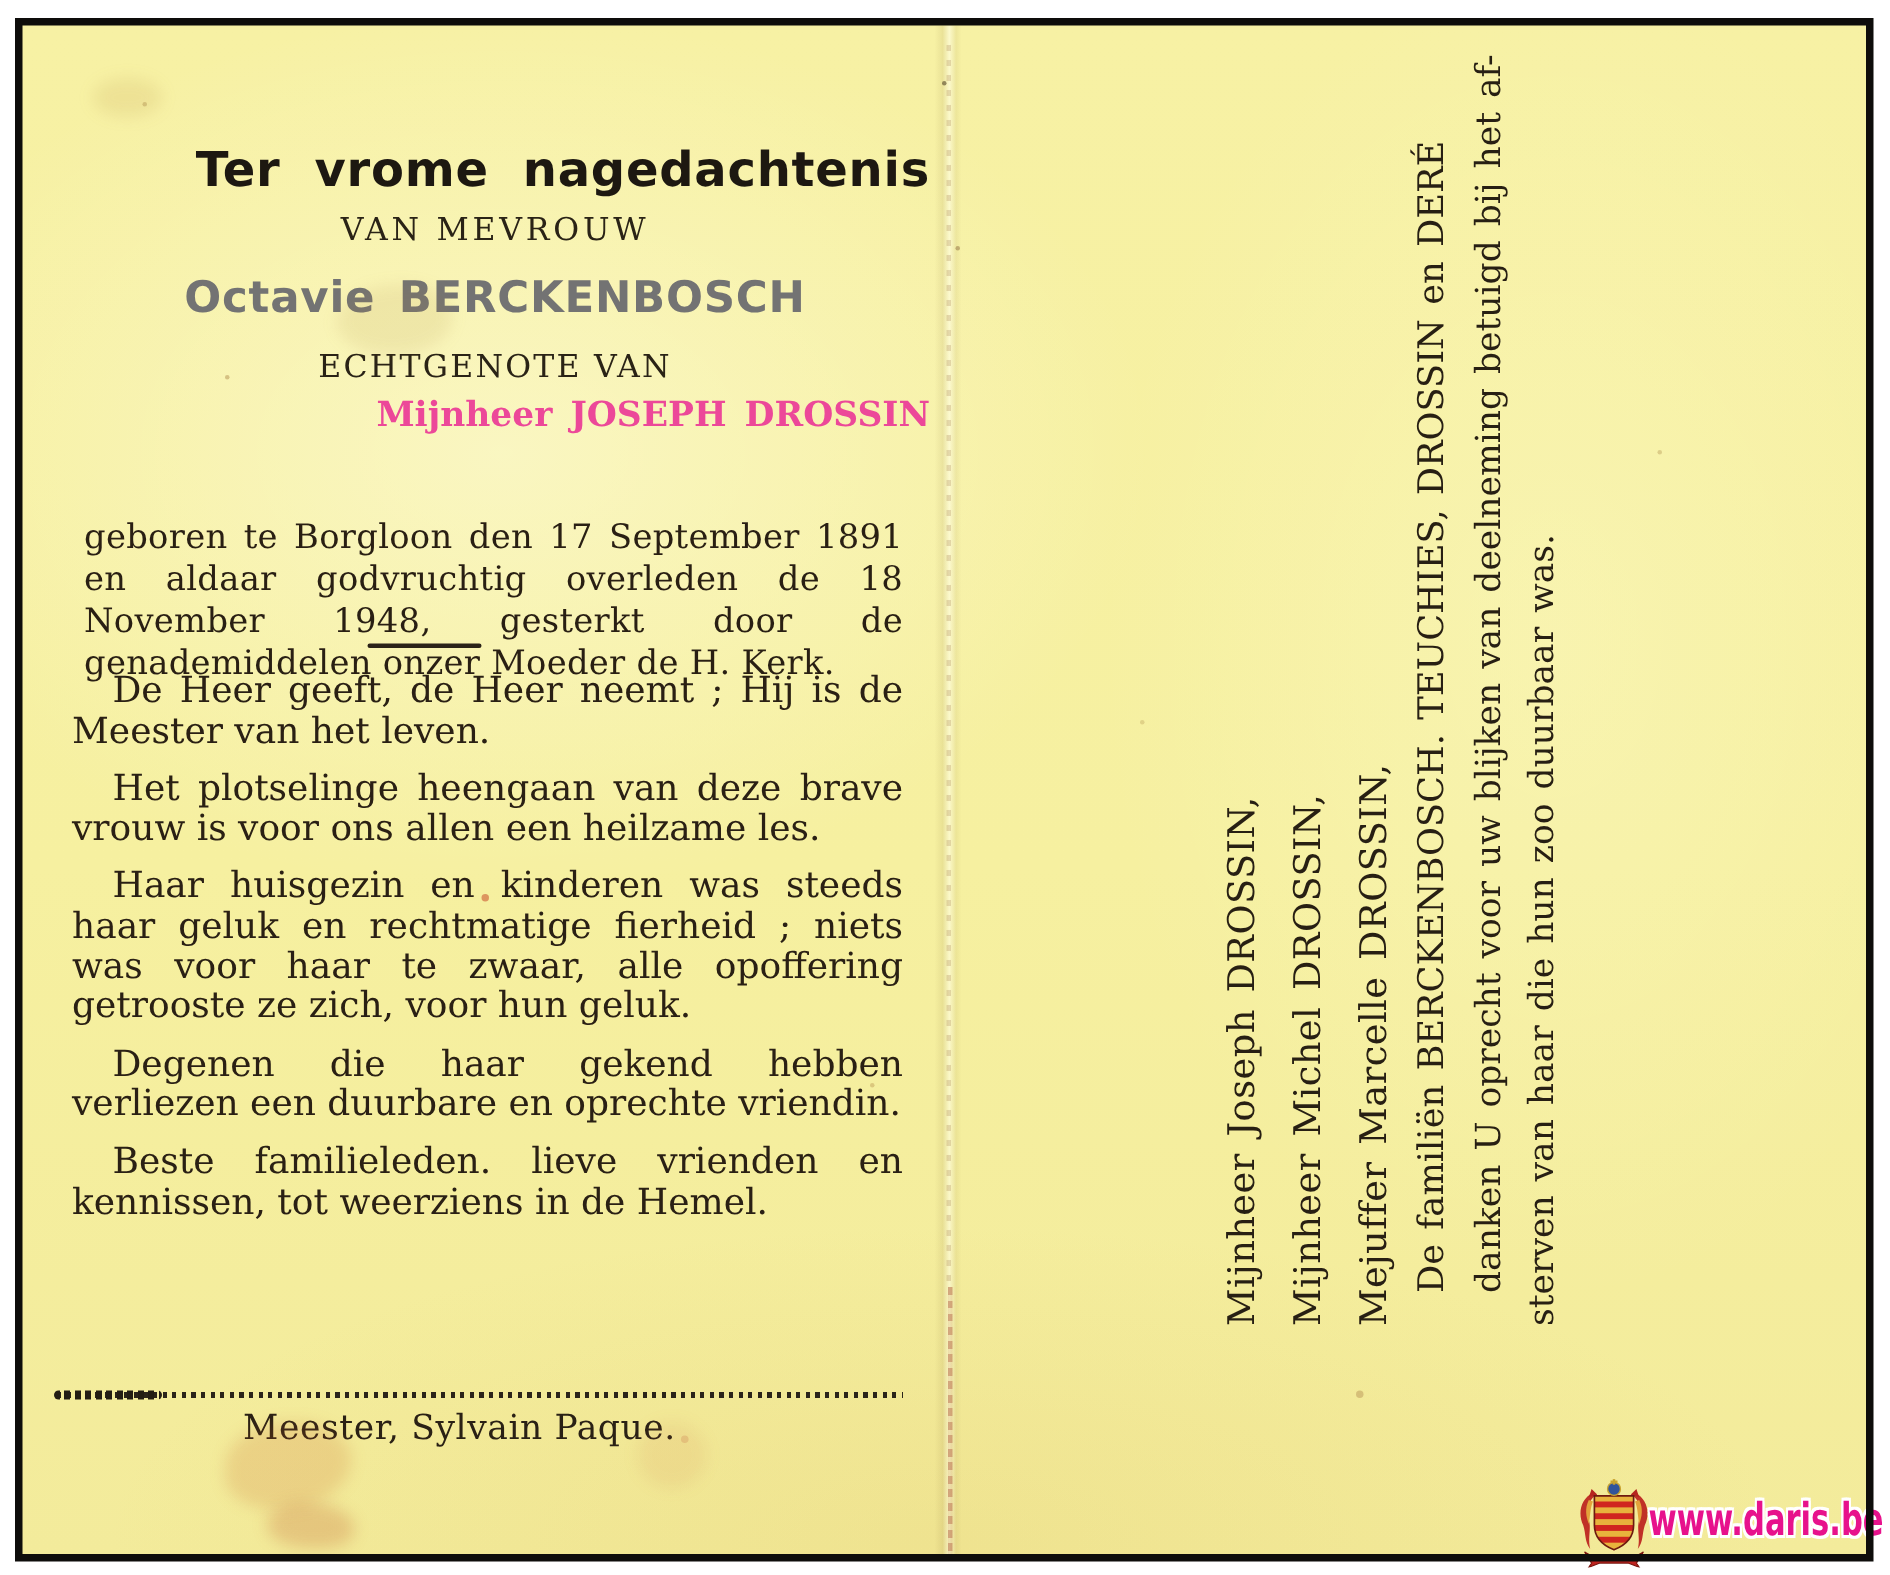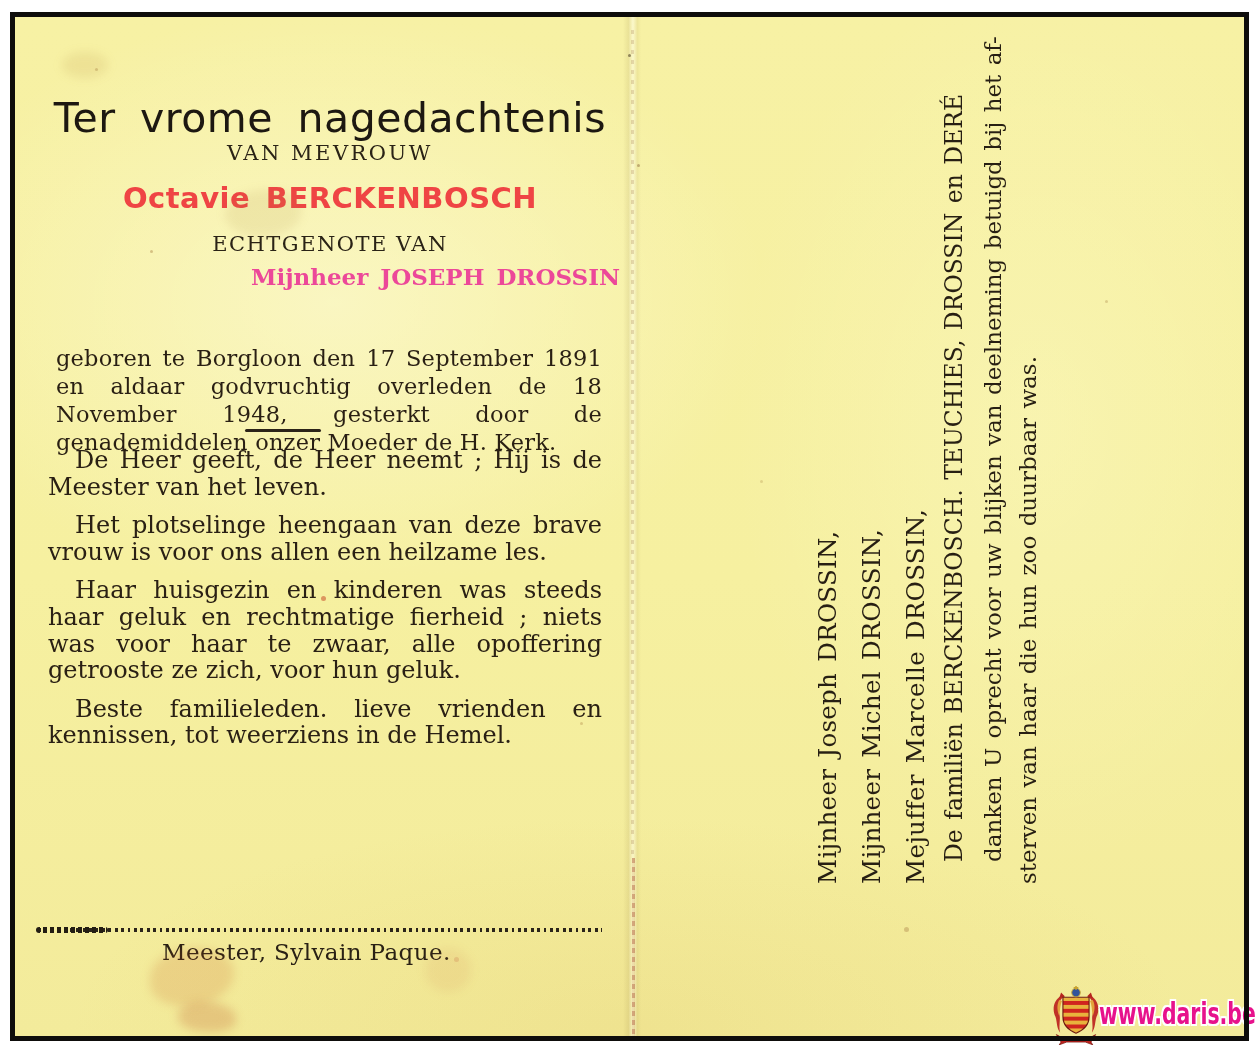--- a/index.html
+++ b/index.html
@@ -12,29 +12,29 @@
            radial-gradient(ellipse 420px 620px at 83% 40%, rgba(255,255,225,.22), rgba(255,255,225,0) 72%),
            radial-gradient(ellipse 800px 300px at 50% 99%, rgba(220,190,90,.18), rgba(220,190,90,0) 70%),
            linear-gradient(180deg,#f7f1a4 0%,#f6f0a0 55%,#f3eb9b 100%);}
   
   .frame{position:absolute;left:10px;top:12px;width:1239px;height:1029px;box-sizing:border-box;
          border:5px solid #0e0d0b;pointer-events:none;}
   .content{position:absolute;inset:0;color:#272015;}
 
   
   .lp{position:absolute;left:0;top:0;width:630px;height:100%;}
-  .title{position:absolute;left:40px;top:94px;width:580px;text-align:center;
-         font-family:"DejaVu Sans",sans-serif;font-weight:400;font-size:41px;
+  .title{position:absolute;left:40px;top:94px;width:580px;text-align:right;
+         font-family:"DejaVu Sans",sans-serif;font-weight:700;font-size:32px;
          letter-spacing:.5px;word-spacing:11px;color:#1d1811;}
   .sub-caps{position:absolute;left:40px;width:580px;text-align:center;
          font-family:"DejaVu Serif",serif;font-size:21px;letter-spacing:2.5px;color:#2a2316;}
   .sub1{top:141px;} .sub2{top:232px;letter-spacing:1.5px;}
   .name{position:absolute;left:40px;top:181px;width:580px;text-align:center;
          font-family:"DejaVu Sans",sans-serif;font-weight:700;font-size:29px;
-         letter-spacing:.5px;word-spacing:5px;color:#ef4444;}
+         letter-spacing:.5px;word-spacing:5px;color:#737373;}
   .spouse{position:absolute;left:40px;top:263px;width:580px;text-align:right;
          font-family:"DejaVu Serif",serif;font-weight:700;font-size:23px;word-spacing:4px;color:#ec4899;}
   .intro{position:absolute;left:56px;top:316px;width:546px;font-size:22.5px;line-height:28px;
          text-align:justify;letter-spacing:.2px;color:#291f13;margin-top:28px;}
   .divider{position:absolute;left:245px;top:429px;width:76px;height:3px;background:#2b2318;border-radius:2px;}
   .paras{position:absolute;left:48px;top:447px;width:554px;font-size:24px;line-height:26.6px;
          text-align:justify;color:#2a2014;}
   .paras p{margin:0 0 12px 0;text-indent:27px;}
   .dotted{position:absolute;left:38px;top:928px;width:564px;height:4px;
          background:repeating-linear-gradient(90deg,#2b241a 0 2.8px,rgba(0,0,0,0) 2.8px 6.4px);}
@@ -100,20 +100,21 @@
       <div class="sub-caps sub1">VAN MEVROUW</div>
       <div class="name">Octavie BERCKENBOSCH</div>
       <div class="sub-caps sub2">ECHTGENOTE VAN</div>
       <div class="spouse">Mijnheer JOSEPH DROSSIN</div>
       <div class="intro">geboren te Borgloon den 17 September 1891 en aldaar godvruchtig overleden de 18 November 1948, gesterkt door de genademiddelen onzer Moeder de H. Kerk.</div>
       <div class="divider"></div>
       <div class="paras">
         <p>De Heer geeft, de Heer neemt ; Hij is de Meester van het leven.</p>
         <p>Het plotselinge heengaan van deze brave vrouw is voor ons allen een heilzame les.</p>
         <p>Haar huisgezin en kinderen was steeds haar geluk en rechtmatige fierheid ; niets was voor haar te zwaar, alle opoffering getrooste ze zich, voor hun geluk.</p>
+        <p>Degenen die haar gekend hebben verliezen een duurbare en oprechte vriendin.</p>
         <p>Beste familieleden. lieve vrienden en kennissen, tot weerziens in de Hemel.</p>
       </div>
       <div class="dotted"></div>
       <div class="dotted-thick"></div>
       <div class="signature">Meester, Sylvain Paque.</div>
     </div>
 
     <div class="fold-glow"></div>
     <div class="fold-crease"></div>
     <div class="fold-crease-low"></div>

